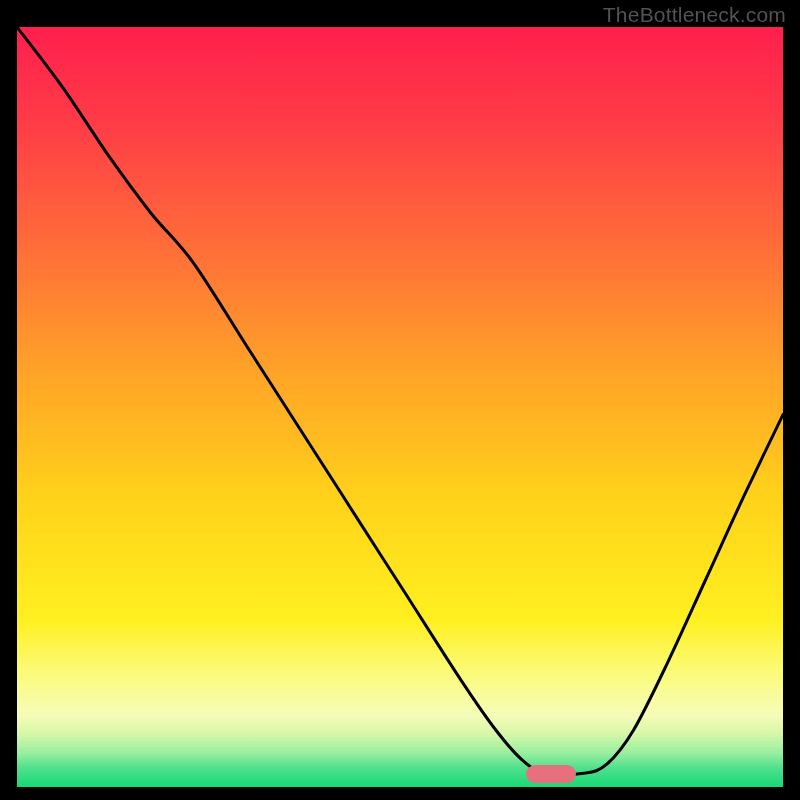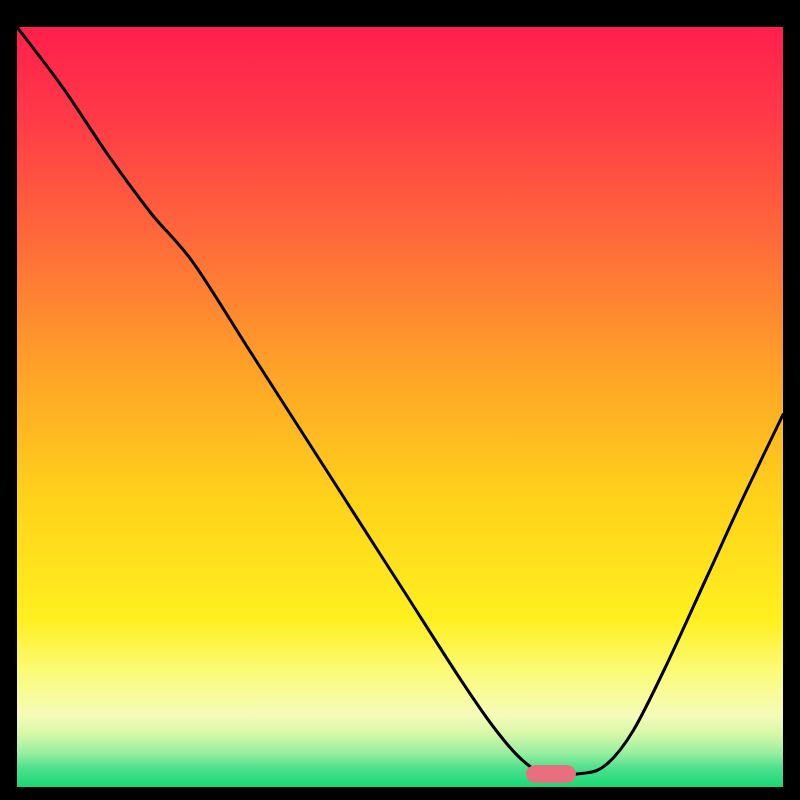--- a/index.html
+++ b/index.html
@@ -80,14 +80,15 @@
     </svg>
 
     <svg class="curve-svg" viewBox="0 0 766 760" preserveAspectRatio="none">
       <path id="curve-path" fill="none" stroke-width="3" stroke-linejoin="round" stroke-linecap="round" d="M 0.0 0.0 C 7.7 10.1, 30.6 39.3, 46.0 60.8 C 61.3 82.3, 77.2 108.3, 91.9 129.2 C 106.6 150.1, 120.0 168.5, 134.0 186.2 C 148.1 203.9, 160.2 213.4, 176.2 235.6 C 192.1 257.8, 211.9 291.3, 229.8 319.2 C 247.7 347.1, 265.5 374.9, 283.4 402.8 C 301.3 430.7, 319.2 458.5, 337.0 486.4 C 354.9 514.3, 372.8 542.1, 390.7 570.0 C 408.5 597.9, 429.6 631.4, 444.3 653.6 C 459.0 675.8, 468.5 689.7, 478.8 703.0 C 489.0 716.3, 497.3 726.2, 505.6 733.4 C 513.9 740.6, 518.3 744.2, 528.5 746.3 C 538.8 748.5, 556.6 747.8, 566.8 746.3 C 577.1 744.8, 581.5 744.4, 589.8 737.2 C 598.1 730.0, 606.4 720.1, 616.6 703.0 C 626.8 685.9, 639.0 659.9, 651.1 634.6 C 663.2 609.3, 676.6 578.9, 689.4 551.0 C 702.2 523.1, 714.9 494.6, 727.7 467.4 C 740.5 440.2, 759.6 400.9, 766.0 387.6" stroke="#000000"></path>
     </svg>
 
     <div class="marker" style="left: 508.902px; top: 738.08px; width: 50px; height: 18px; background: rgb(232, 112, 126);"></div>
 
   </div>
 
+  <div class="watermark">TheBottleneck.com</div>
 
 </div>
 
 </body></html>

